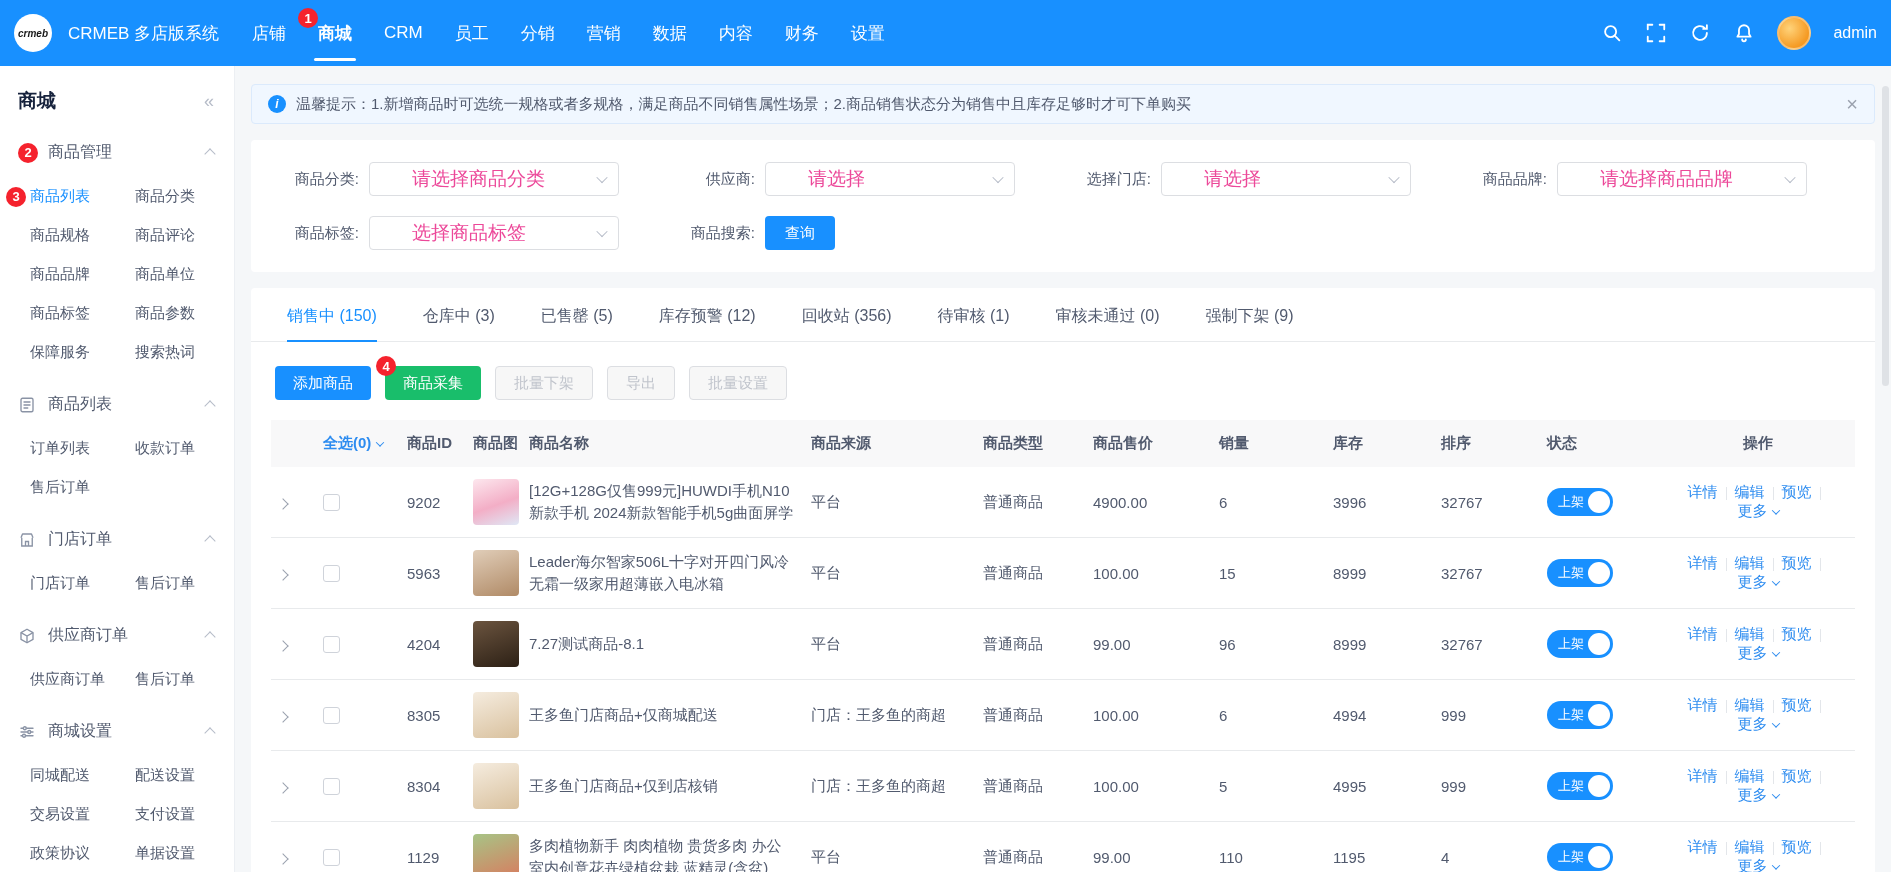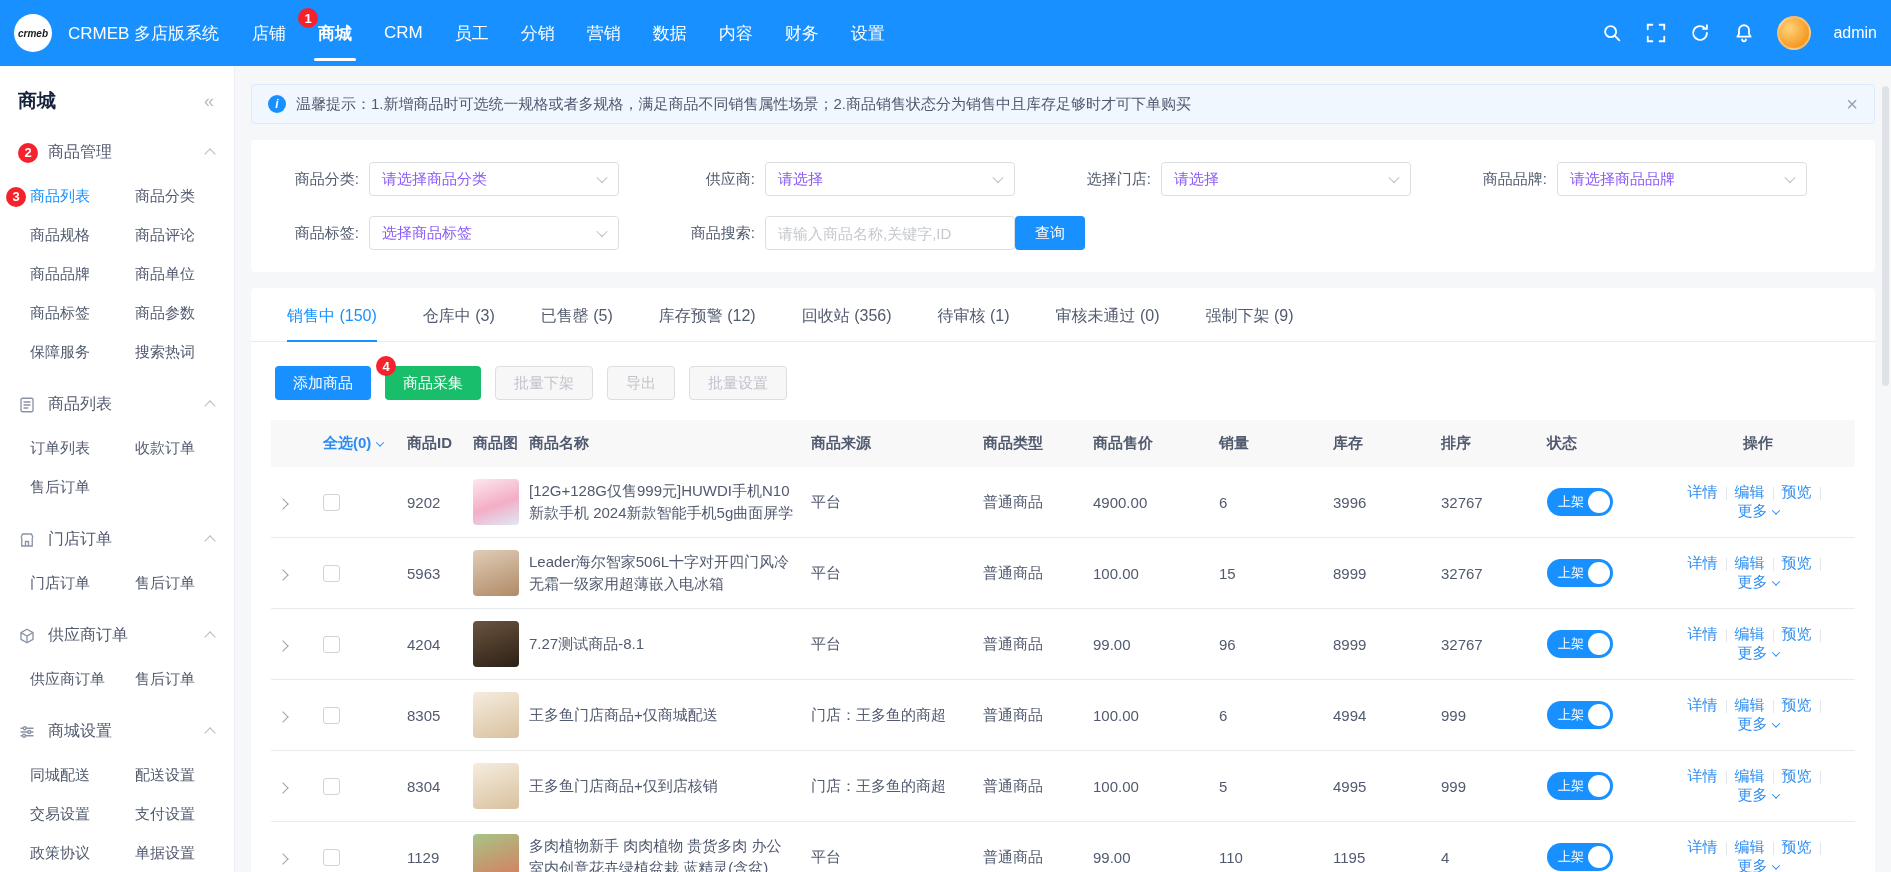--- a/index.html
+++ b/index.html
@@ -55,21 +55,21 @@
   .info-icon { width:18px; height:18px; border-radius:50%; background:#1890ff; color:#fff; display:inline-flex; align-items:center; justify-content:center; font-size:12px; font-style:italic; font-weight:bold; margin-right:10px; flex:none; }
   .alert-close { margin-left:auto; color:#9aa1ae; font-size:20px; cursor:pointer; line-height:1; }
 
   .card { background:#fff; border-radius:4px; }
   .filter-card { padding:22px 24px; margin-bottom:16px; }
   .filter-row { display:flex; align-items:center; gap:52px; }
   .filter-row + .filter-row { margin-top:20px; }
   .filter-group { display:flex; align-items:center; }
   .f-label { width:84px; text-align:right; margin-right:10px; font-size:15px; color:#515a6e; flex:none; }
   .select, .text-input { width:250px; height:34px; border:1px solid #dcdee2; border-radius:4px; background:#fff; display:flex; align-items:center; padding:0 12px; cursor:pointer; }
-  .select .placeholder { color:#8b5cf6; font-size:15px; flex:1; overflow:hidden; white-space:nowrap; }
+  .select .placeholder { color:#ec4899; font-size:19px; flex:1; overflow:hidden; white-space:nowrap;margin-left:30px; }
   .select .chev { color:#b6bcc8; flex:none; }
   .text-input { cursor:text; font-size:15px; color:#515a6e; }
   .text-input::placeholder { color:#c5c8ce; }
   .btn { height:34px; border:none; border-radius:4px; font-size:15px; padding:0 18px; cursor:pointer; font-family:inherit; }
   .btn.primary { background:#1890ff; color:#fff; }
   .btn.green { background:#19be6b; color:#fff; position:relative; }
   .btn.disabled { background:#f7f7f7; border:1px solid #dcdee2; color:#c0c4cc; cursor:not-allowed; }
   .search-btn { width:70px; padding:0; }
 
   
@@ -321,21 +321,20 @@
       <div class="filter-row">
         <div class="filter-group">
           <label class="f-label">商品标签:</label>
           <div class="select">
             <span class="placeholder">选择商品标签</span>
             <span class="chev down"></span>
           </div>
         </div>
         <div class="filter-group">
           <label class="f-label">商品搜索:</label>
-          <input class="text-input" type="text" placeholder="请输入商品名称,关键字,ID" style="">
           <button class="btn primary search-btn">查询</button>
         </div>
       </div>
     </div>
 
     <div class="card table-card">
       <div class="tabs">
         <div class="tab active"><span>销售中 (150)</span></div>
         <div class="tab"><span>仓库中 (3)</span></div>
         <div class="tab"><span>已售罄 (5)</span></div>

